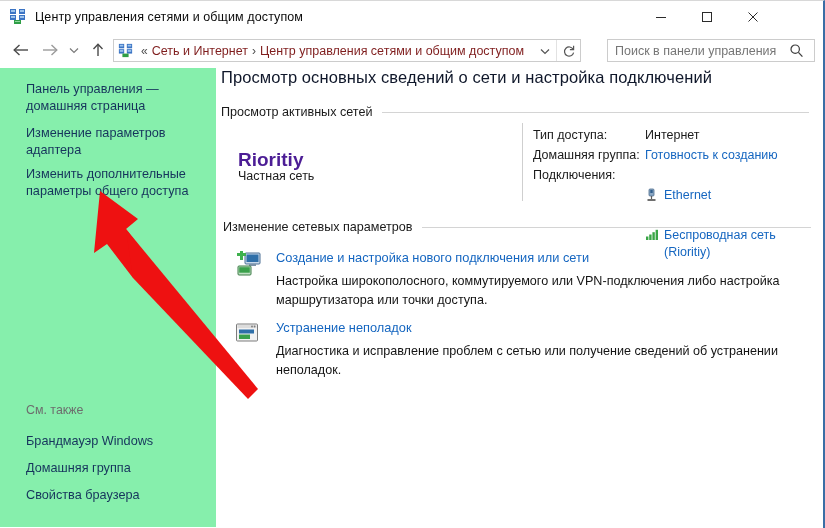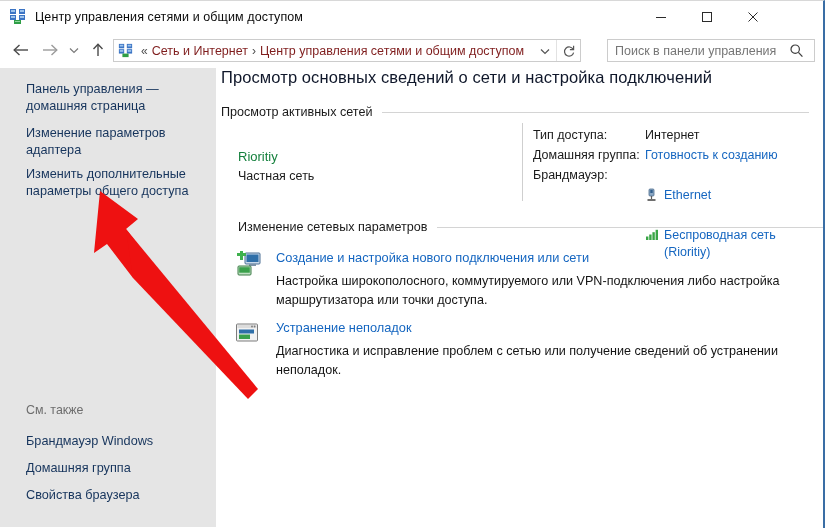--- a/index.html
+++ b/index.html
@@ -117,21 +117,21 @@
     width: 26px; display: flex; align-items: center; justify-content: center;
   }
 
   
   #body { position: absolute; left: 0; top: 67px; width: 823px; height: 459px; }
 
   
   #sidebar {
     position: absolute; left: 0; top: 0;
     width: 216px; height: 459px;
-    background: #e5e5e5;
+    background: #86efac;
   }
   .side-link {
     position: absolute;
     color: #16345c;
     font-size: 12.7px;
     line-height: 17px;
     cursor: pointer;
     width: 190px;
   }
   #sl-home { left: 26px; top: 13px; }
@@ -168,26 +168,26 @@
     width: 588px;
   }
   .grouphdr .lbl {
     font-size: 12.6px; color: #1a1a1a;
     white-space: nowrap; padding-right: 9px;
   }
   .grouphdr .rule {
     flex: 1 1 auto; height: 1px; background: #d4d4d4;
   }
   #hdr-active { left: 5px; top: 37px; }
-  #hdr-change { left: 22px; top: 152px; }
+  #hdr-change { left: 7px; top: 152px; }
 
   
   #net-name {
     position: absolute; left: 22px; top: 81px;
-    font-size: 13px; font-weight: normal; color: #15803d;
+    font-size: 19px; font-weight: bold; color: #4c1d95;
   }
   #net-type {
     position: absolute; left: 22px; top: 101px;
     font-size: 12.5px; color: #1a1a1a;
   }
   #net-divider {
     position: absolute; left: 306px; top: 55px;
     width: 1px; height: 78px; background: #cfcfcf;
   }
 
@@ -369,21 +369,21 @@
       <div id="details">
         <div class="det-row">
           <span class="det-key">Тип доступа:</span>
           <span class="det-val">Интернет</span>
         </div>
         <div class="det-row">
           <span class="det-key">Домашняя группа:</span>
           <span class="det-val link">Готовность к созданию</span>
         </div>
         <div class="det-row">
-          <span class="det-key">Брандмауэр:</span>
+          <span class="det-key">Подключения:</span>
           <span class="conn-list">
             <span class="conn-row">
               <span class="conn-ico">
                 <svg width="13" height="14" viewBox="0 0 13 14">
                   <rect x="4" y="1" width="5" height="7" rx="1" fill="#8ba7c4" stroke="#4d6d8e" stroke-width="0.8"></rect>
                   <rect x="5.3" y="2" width="2.4" height="3" fill="#2f5d8c"></rect>
                   <line x1="6.5" y1="8" x2="6.5" y2="11" stroke="#5c5c5c" stroke-width="1.2"></line>
                   <rect x="2.5" y="11" width="8" height="2" fill="#6f6f6f"></rect>
                 </svg>
               </span>

